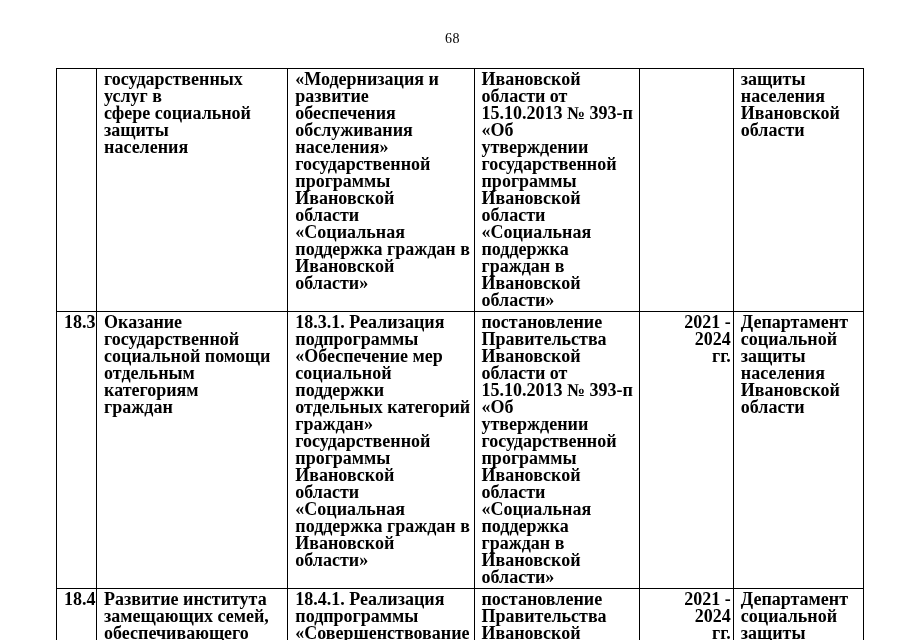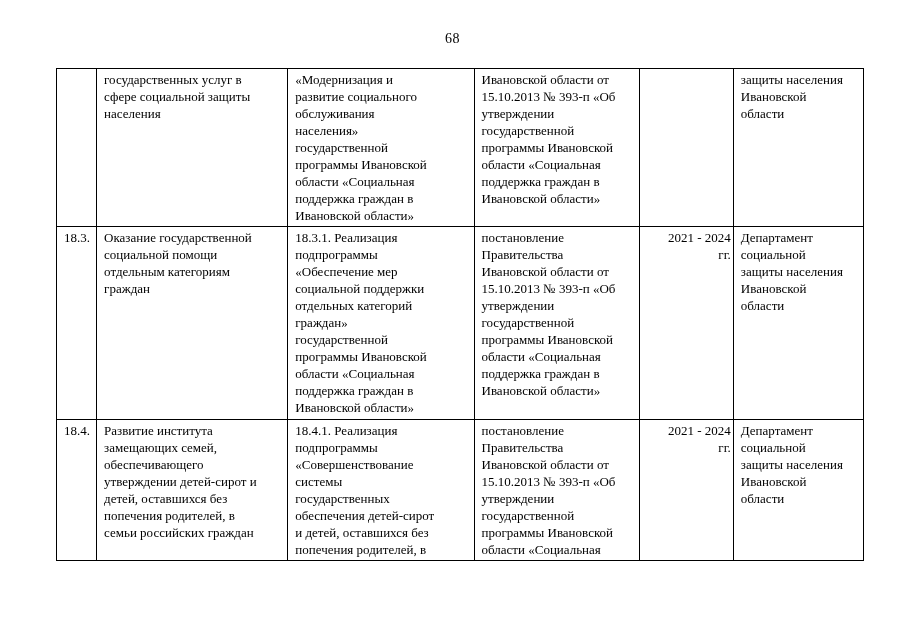--- a/index.html
+++ b/index.html
@@ -28,25 +28,26 @@
     position: absolute;
     left: 56px;
     top: 68px;
     border-collapse: collapse;
     table-layout: fixed;
     width: 808px;
   }
   table.doc-table td {
     border: 1px solid #000000;
     vertical-align: top;
-    font-size: 13px;
+    font-size: 18px;
     line-height: 17px;
     padding: 2px 2px 2px 7px;
     white-space: pre-line;
     overflow: hidden;
+    font-weight: bold;
   }
   td.c-num {
     text-align: left;
     padding-left: 1px;
     padding-right: 1px;
   }
   td.c-period {
     text-align: right;
     padding-left: 2px;
     padding-right: 2px;
@@ -69,21 +70,21 @@
     <col style="width:94px">
     <col style="width:130px">
   </colgroup>
   <tbody>
     <tr class="r0">
       <td class="c-num"></td>
       <td>государственных услуг в
 сфере социальной защиты
 населения</td>
       <td>«Модернизация и
-развитие социального
+развитие обеспечения
 обслуживания
 населения»
 государственной
 программы Ивановской
 области «Социальная
 поддержка граждан в
 Ивановской области»</td>
       <td>Ивановской области от
 15.10.2013 № 393-п «Об
 утверждении

